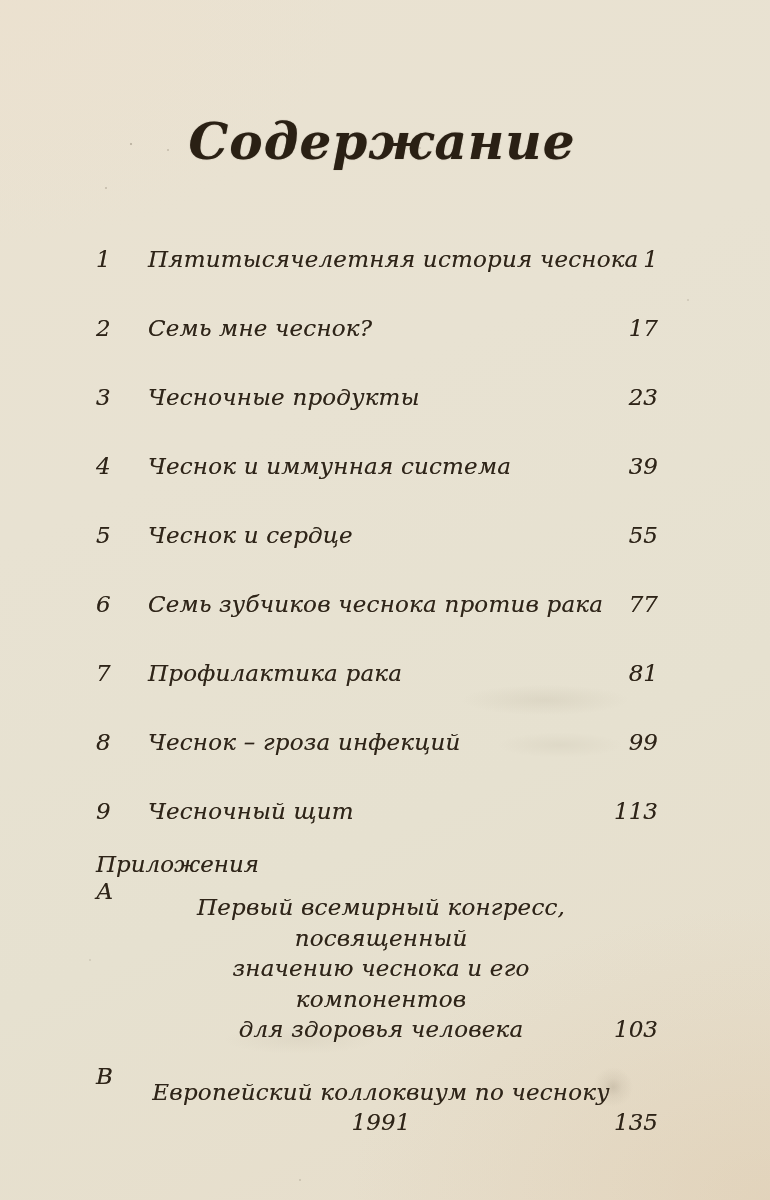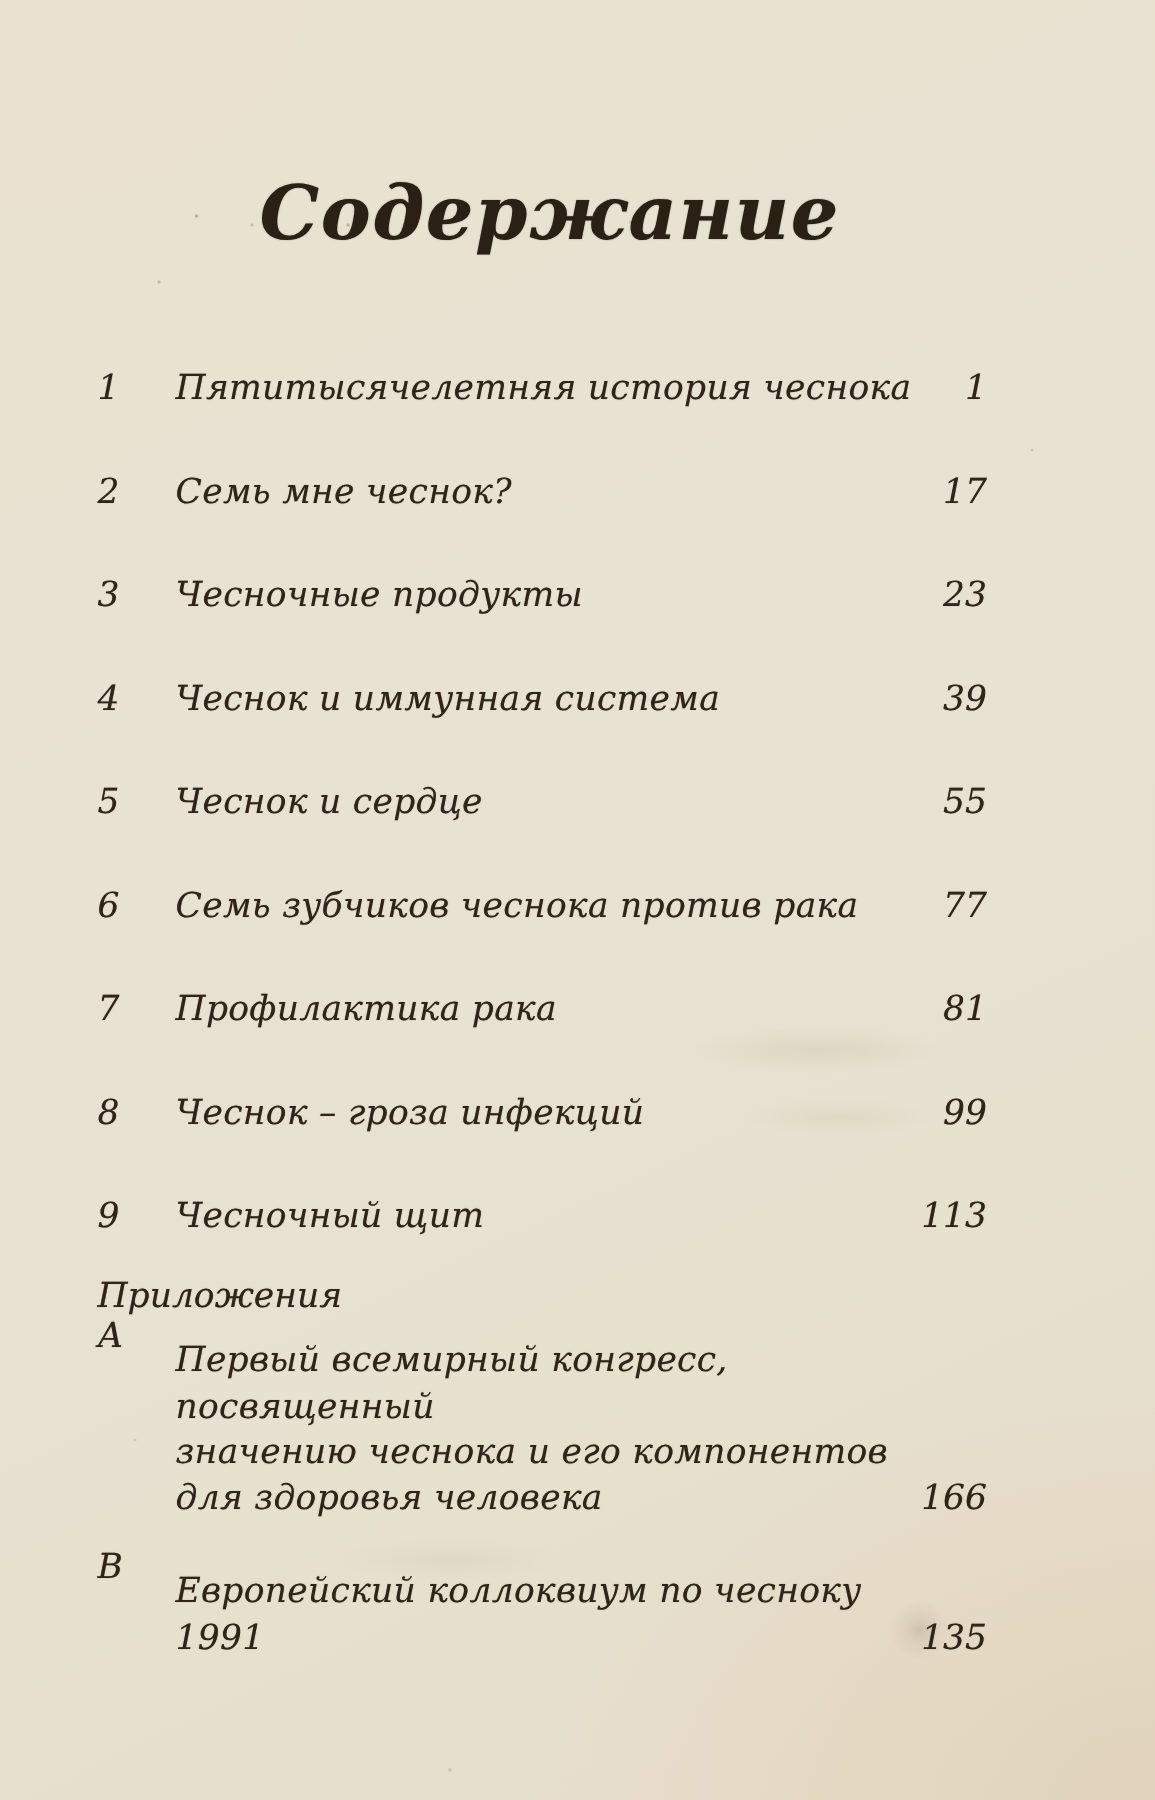--- a/index.html
+++ b/index.html
@@ -36,21 +36,21 @@
       radial-gradient(ellipse 600px 420px at 100% 100%, rgba(216,193,160,0.35), rgba(216,193,160,0) 70%),
       radial-gradient(ellipse 500px 350px at 0% 0%,   rgba(236,224,206,0.55), rgba(236,224,206,0) 70%),
       linear-gradient(155deg, #eae2d1 0%, #e8e2d2 35%, #e6e1d0 65%, #e7ddca 100%);
   }
 
   .toc {
     position: absolute;
     left: 0; top: 0;
     width: 770px;
     box-sizing: border-box;
-    padding: 112px 112px 0 65px;
+    padding: 112px 112px 0 96px;
     color: #2e2418;
     font-style: italic;
   }
 
   .title {
     text-align: center;
     font-size: 50px;
     font-weight: 600;
     letter-spacing: 1px;
     margin: 0 0 0 10px;
@@ -96,20 +96,21 @@
     display: flex;
     align-items: flex-start;
     font-size: 23px;
     line-height: 30.5px;
     margin-bottom: 16px;
     text-shadow: 0 0 0.6px rgba(46,36,24,0.5);
   }
 
   .app-row .col-title {
     display: block;
+    text-align: center;
   }
 
   .app-row .line { display: block; }
 
   .app-row .col-page {
     align-self: flex-end;
   }
 </style>
 </head>
 <body>
@@ -179,21 +180,21 @@
 
     <div class="section-heading">Приложения</div>
 
     <div class="app-row">
       <span class="col-num">А</span>
       <span class="col-title">
         <span class="line">Первый всемирный конгресс, посвященный</span>
         <span class="line">значению чеснока и его компонентов</span>
         <span class="line">для здоровья человека</span>
       </span>
-      <span class="col-page">166</span>
+      <span class="col-page">103</span>
     </div>
 
     <div class="app-row">
       <span class="col-num">В</span>
       <span class="col-title">
         <span class="line">Европейский коллоквиум по чесноку 1991</span>
       </span>
       <span class="col-page">135</span>
     </div>
 

